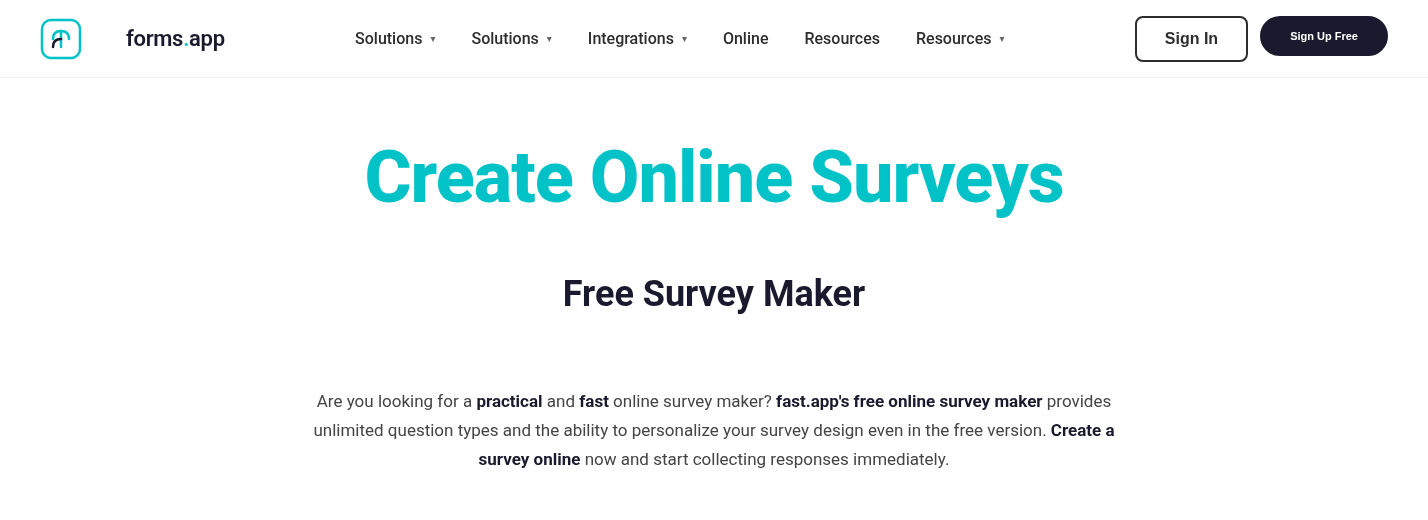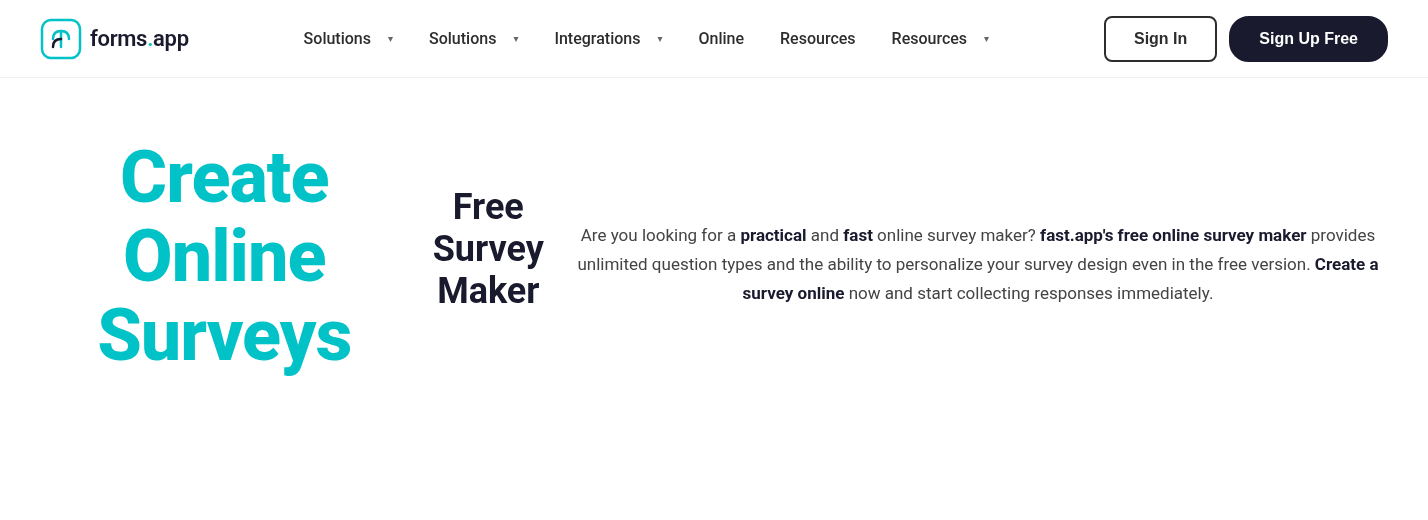--- a/index.html
+++ b/index.html
@@ -37,40 +37,41 @@
     .logo-icon {
       width: 42px;
       height: 42px;
     }
 
     .logo-text {
       font-size: 22px;
       font-weight: 600;
       color: #1a1a2e;
       letter-spacing: -0.3px;
+      margin-left: 36px;
     }
 
     .logo-text span {
       color: #00c2c7;
     }
 
     nav {
       display: flex;
       align-items: center;
       gap: 4px;
       flex: 1;
       justify-content: center;
       max-width: 700px;
       margin: 0 auto;
     }
 
     .nav-item {
       display: flex;
       align-items: center;
-      gap: 17px;
+      gap: 8px;
       padding: 8px 16px;
       color: #2d2d2d;
       font-size: 16px;
       font-weight: 500;
       cursor: pointer;
       border-radius: 6px;
       text-decoration: none;
       transition: background 0.2s;
     }
 
@@ -95,34 +96,36 @@
       border-radius: 8px;
       cursor: pointer;
       transition: all 0.2s;
     }
 
     .btn-signup {
       padding: 12px 28px;
       border: 2px solid #1a1a2e;
       background: #1a1a2e;
       color: #ffffff;
-      font-size: 16px;
+      font-size: 11px;
       font-weight: 600;
       border-radius: 20px;
       cursor: pointer;
       transition: all 0.2s;
     }
 
     
     main {
       display: flex;
+      flex-direction: column;
       align-items: center;
       justify-content: flex-start;
       padding: 60px 40px 40px;
       text-align: center;
+      gap: 40px;
     }
 
     .hero-title {
       font-size: 72px;
       font-weight: 800;
       color: #00c2c7;
       line-height: 1.1;
       margin-bottom: 16px;
       letter-spacing: -1px;
     }

